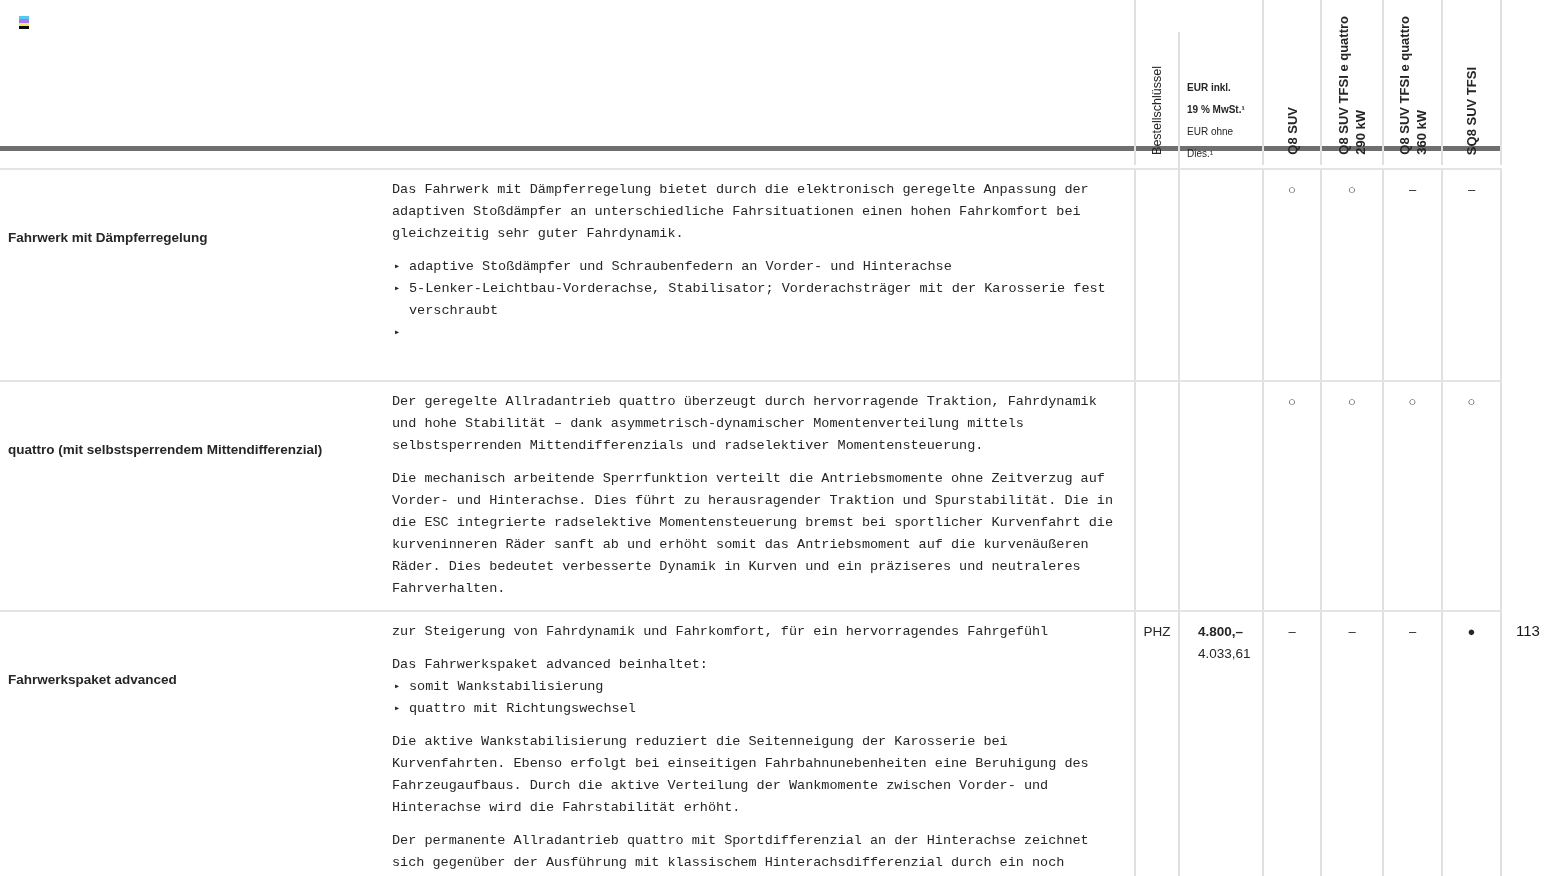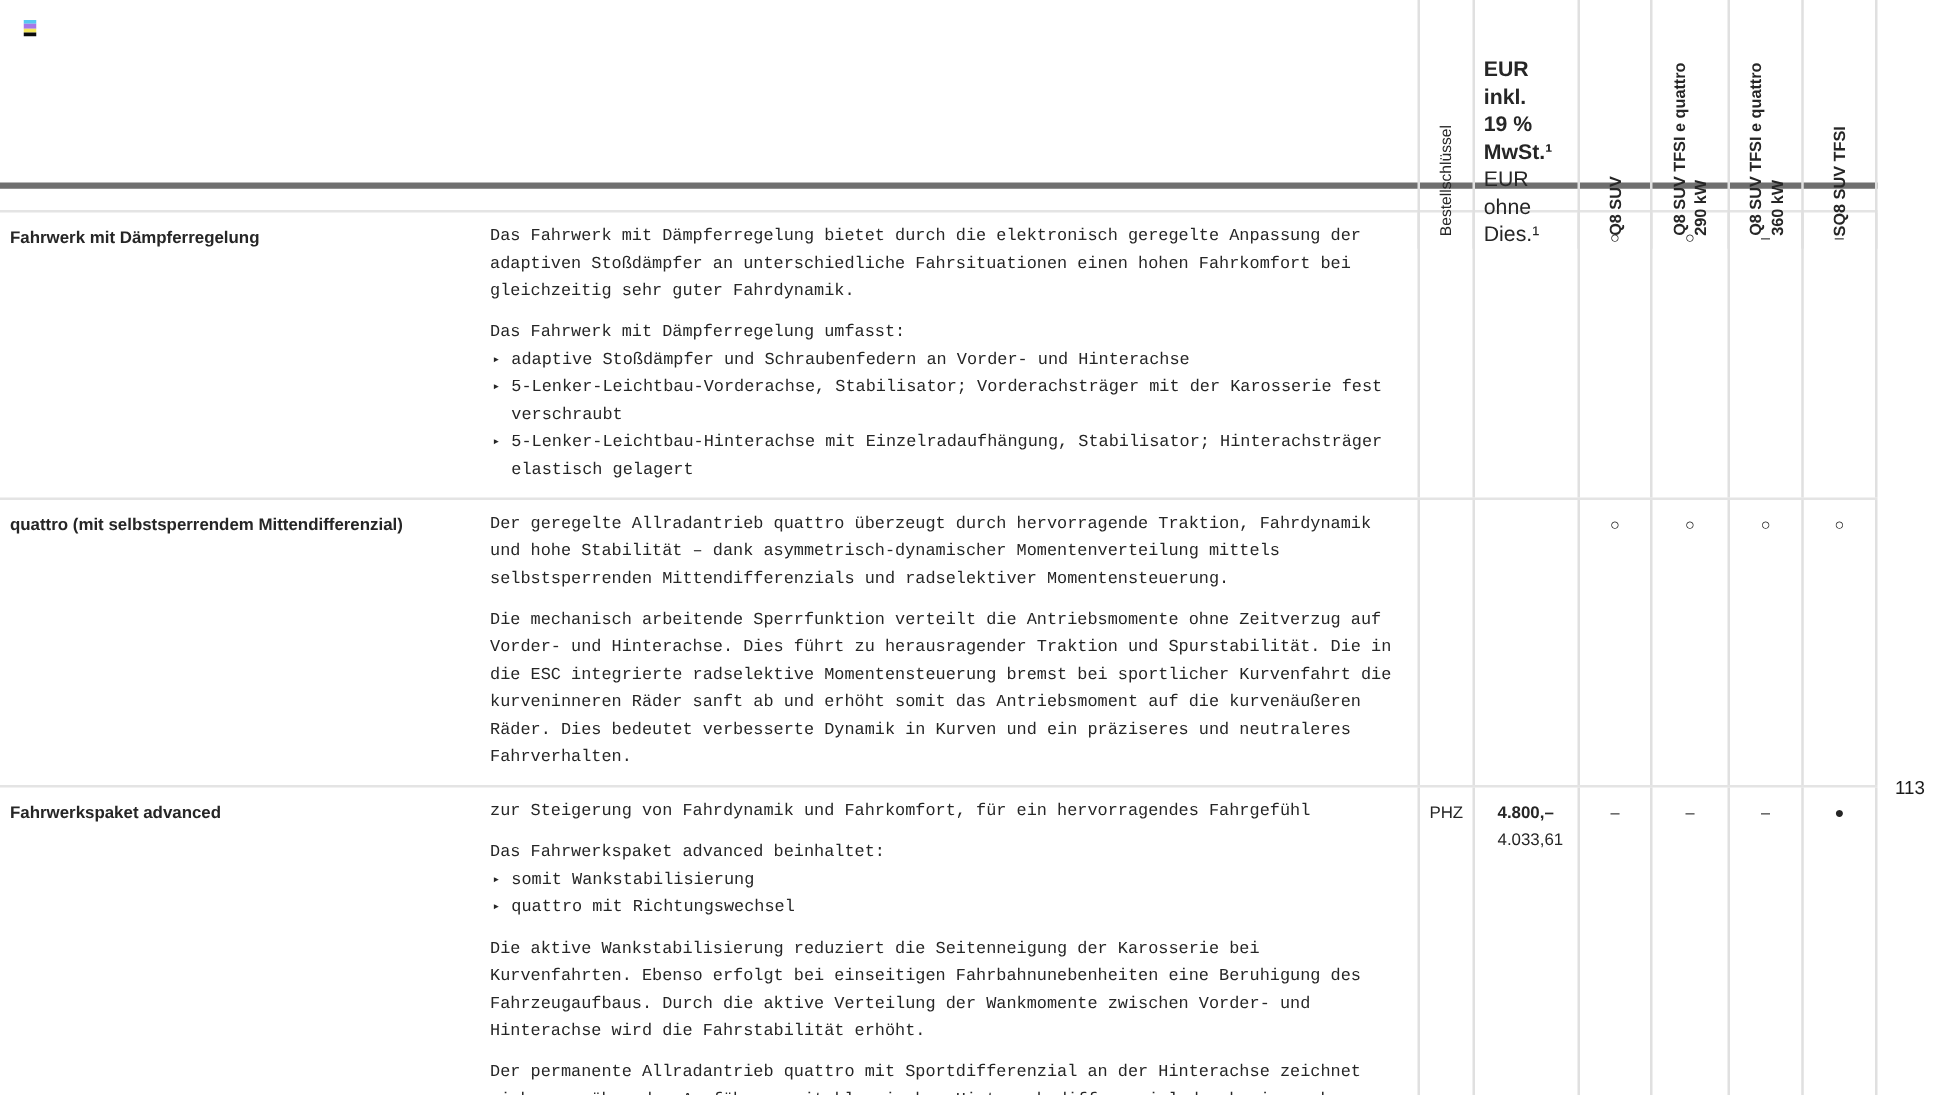--- a/index.html
+++ b/index.html
@@ -35,30 +35,30 @@
     padding-bottom: 10px;
   }
   .vtext {
     writing-mode: vertical-rl;
     transform: rotate(180deg);
     white-space: nowrap;
     font-size: 13px; font-weight: bold; line-height: 17px;
   }
   .vtext.reg { font-weight: normal; font-size: 12.5px; }
 
-  .pricehead { padding: 45px 4px 0 7px; font-size: 17px; line-height: 22px; }
+  .pricehead { padding: 45px 4px 0 7px; font-size: 10px; line-height: 22px; margin-top: 32px; }
   .pricehead .b { font-weight: bold; }
 
   .header-gap { height: 17px; }
 
   
   .trow { border-top: 2px solid #e4e4e4; }
   .trow .cell { min-height: 100%; }
 
-  .title-cell { padding: 9px 10px 0 8px; }
+  .title-cell { padding: 9px 10px 0 8px; margin-top: 48px; }
   .opt-title { font-weight: bold; font-size: 13.5px; line-height: 22px; }
 
   .desc-cell { padding: 9px 8px 10px 0; font-size: 13.5px; line-height: 22px; font-family: Liberation Mono, monospace; }
   .desc-cell p { margin: 0 0 11px 0; }
   .desc-cell p.tight { margin-bottom: 0; }
   .bullets { margin: 0 0 11px 0; }
   .bullets.last { margin-bottom: 0; }
   .bullet { display: flex; }
   .bullet .tri {
     width: 17px; flex: 0 0 17px;
@@ -125,33 +125,31 @@
   </div>
 
   <div class="header-gap"></div>
 
   <div class="grid8 trow" style="min-height:212px">
     <div class="cell title-cell">
       <div class="opt-title">Fahrwerk mit Dämpferregelung</div>
     </div>
     <div class="cell desc-cell">
       <p>Das Fahrwerk mit Dämpferregelung bietet durch die elektronisch geregelte Anpassung der adaptiven Stoßdämpfer an unterschiedliche Fahrsituationen einen hohen Fahrkomfort bei gleichzeitig sehr guter Fahrdynamik.</p>
-      <p class="tight">Das Fahrwerk mit Dämpferregelung umfasst:</p>
       <div class="bullets last">
         <div class="bullet">
           <span class="tri">▸</span>
           <span class="btxt">adaptive Stoßdämpfer und Schraubenfedern an Vorder- und Hinterachse</span>
         </div>
         <div class="bullet">
           <span class="tri">▸</span>
           <span class="btxt">5-Lenker-Leichtbau-Vorderachse, Stabilisator; Vorderachsträger mit der Karosserie fest verschraubt</span>
         </div>
         <div class="bullet">
           <span class="tri">▸</span>
-          <span class="btxt">5-Lenker-Leichtbau-Hinterachse mit Einzelradaufhängung, Stabilisator; Hinterachsträger elastisch gelagert</span>
         </div>
       </div>
     </div>
     <div class="cell code-cell bordL"></div>
     <div class="cell price-cell bordL">
       <div class="b"></div>
       <div></div>
     </div>
     <div class="cell mark-cell bordL">○</div>
     <div class="cell mark-cell bordL">○</div>

